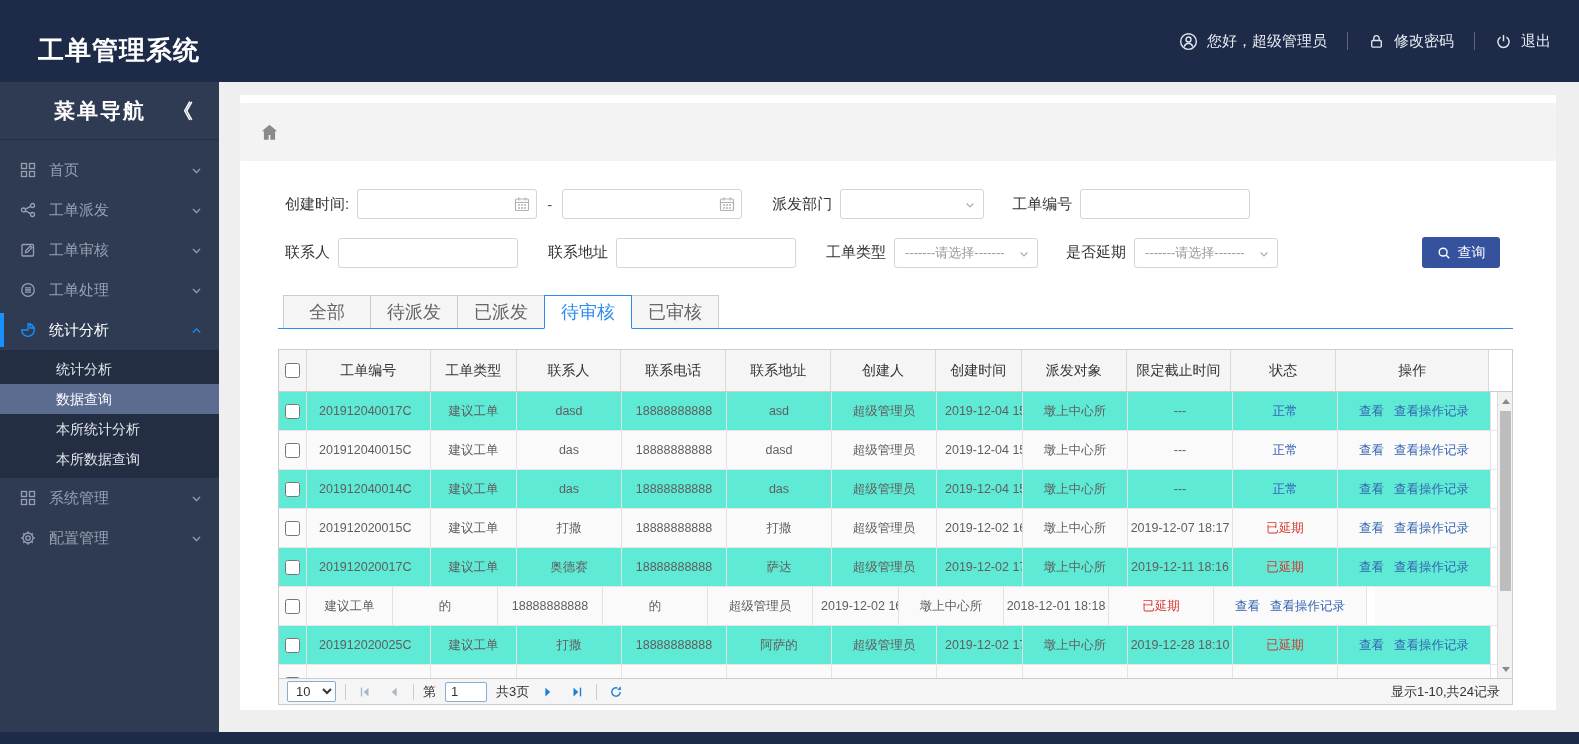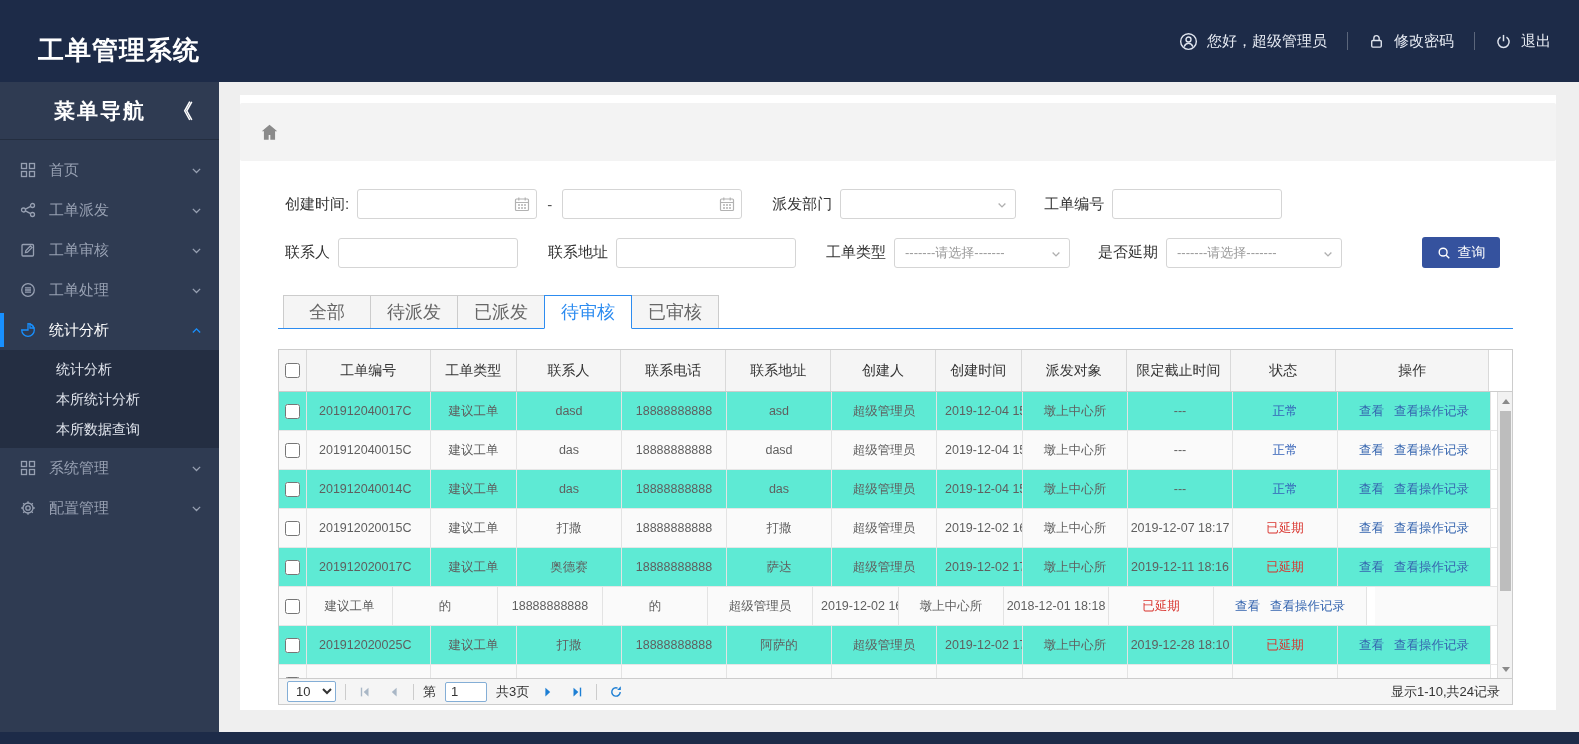--- a/index.html
+++ b/index.html
@@ -40,21 +40,21 @@
   .filter-row { display:flex; align-items:center; margin-left:45px; font-size:15px; color:#333; }
   .fr1 { margin-top:28px; }
   .fr2 { margin-top:18px; margin-right:0; }
   .flabel { margin-right:8px; white-space:nowrap; }
   .tbox { height:30px; border:1px solid #d5d5d5; border-radius:3px; background:#fff; font-size:13px; color:#555; padding:0 8px; font-family:inherit; }
   .date-wrap { position:relative; width:180px; }
   .date-wrap .tbox { width:180px; padding-right:28px; }
   .cal { position:absolute; right:7px; top:7px; }
   .dash { margin:0 10px; color:#555; }
   .sel-wrap { position:relative; }
-  .sel { appearance:none; -webkit-appearance:none; width:176px; height:30px; border:1px solid #d5d5d5; border-radius:3px; background:#fff; color:#999; font-size:13px; padding:0 24px 0 10px; font-family:inherit; }
+  .sel { appearance:none; -webkit-appearance:none; width:144px; height:30px; border:1px solid #d5d5d5; border-radius:3px; background:#fff; color:#999; font-size:13px; padding:0 24px 0 10px; font-family:inherit; }
   .sel-chev { position:absolute; right:8px; top:10px; pointer-events:none; }
   .gap28 { margin-left:28px; }
   .gap30 { margin-left:30px; }
   .search-btn { margin-left:auto; margin-right:56px; width:78px; height:31px; background:#35529e; color:#fff; border:none; border-radius:3px; font-size:14px; display:flex; align-items:center; justify-content:center; gap:7px; cursor:pointer; font-family:inherit; }
 
   
   .tabs { margin:27px 0 0 38px; width:1235px; border-bottom:1px solid #2d8cf0; display:flex; padding-left:5px; }
   .tab { width:88px; height:33px; line-height:32px; text-align:center; font-size:18px; color:#666; background:#f5f5f5; border:1px solid #ccc; border-bottom:none; margin-right:-1px; cursor:pointer; }
   .tab.active { background:#fff; color:#2d8cf0; border:1px solid #2d8cf0; border-bottom:1px solid #fff; margin-bottom:-1px; height:34px; z-index:2; position:relative; }
 
@@ -214,20 +214,21 @@
       <span>统计分析</span>
       <span class="chev">
         <svg width="13" height="13" viewBox="0 0 16 16" fill="none" stroke="#1890ff" stroke-width="1.6">
             <path d="M3.5 10.5L8 6l4.5 4.5"></path>
           </svg>
       </span>
     </div>
 
     <div class="submenu">
       <div class="sub-item">统计分析</div>
+      <div class="sub-item selected">数据查询</div>
       <div class="sub-item">本所统计分析</div>
       <div class="sub-item">本所数据查询</div>
     </div>
 
     <div class="menu-item">
       <span>
         <svg width="16" height="16" viewBox="0 0 16 16" fill="none" stroke="#97a0b2" stroke-width="1.3">
           <rect x="1.5" y="1.5" width="5" height="5"></rect>
             <rect x="9.5" y="1.5" width="5" height="5"></rect>
           <rect x="1.5" y="9.5" width="5" height="5"></rect>

